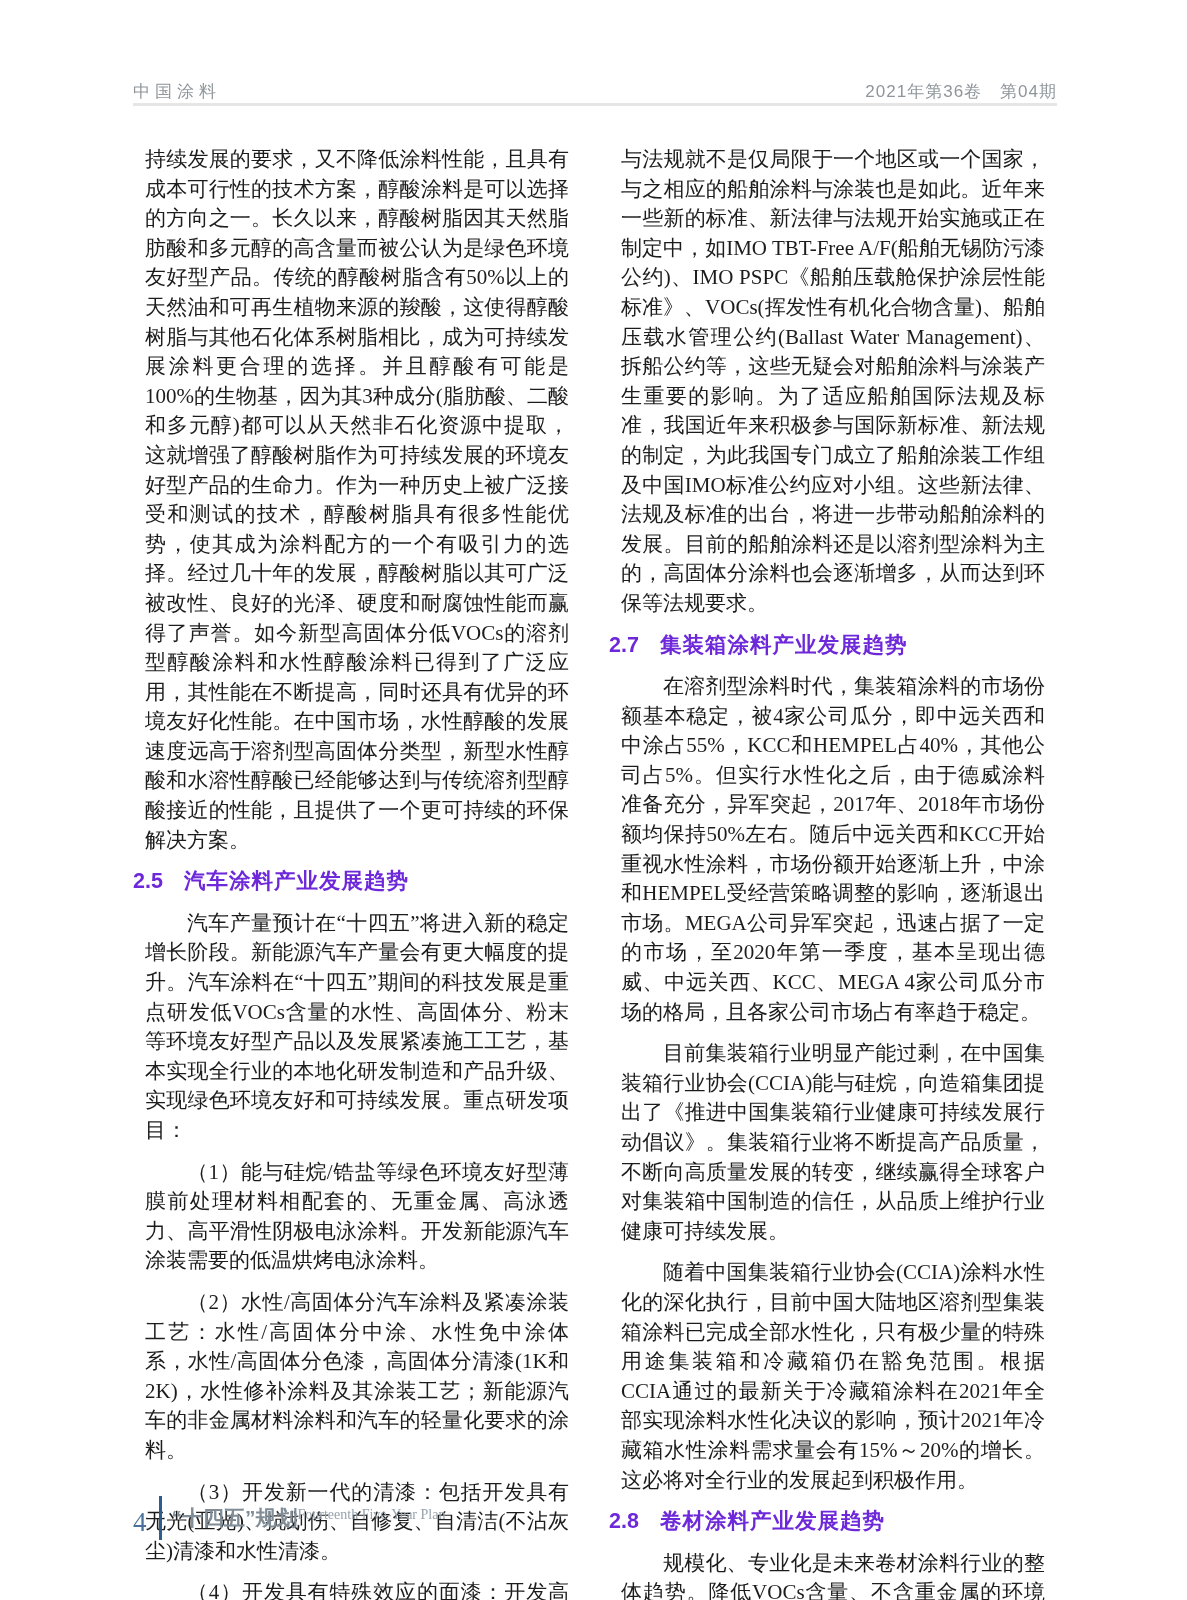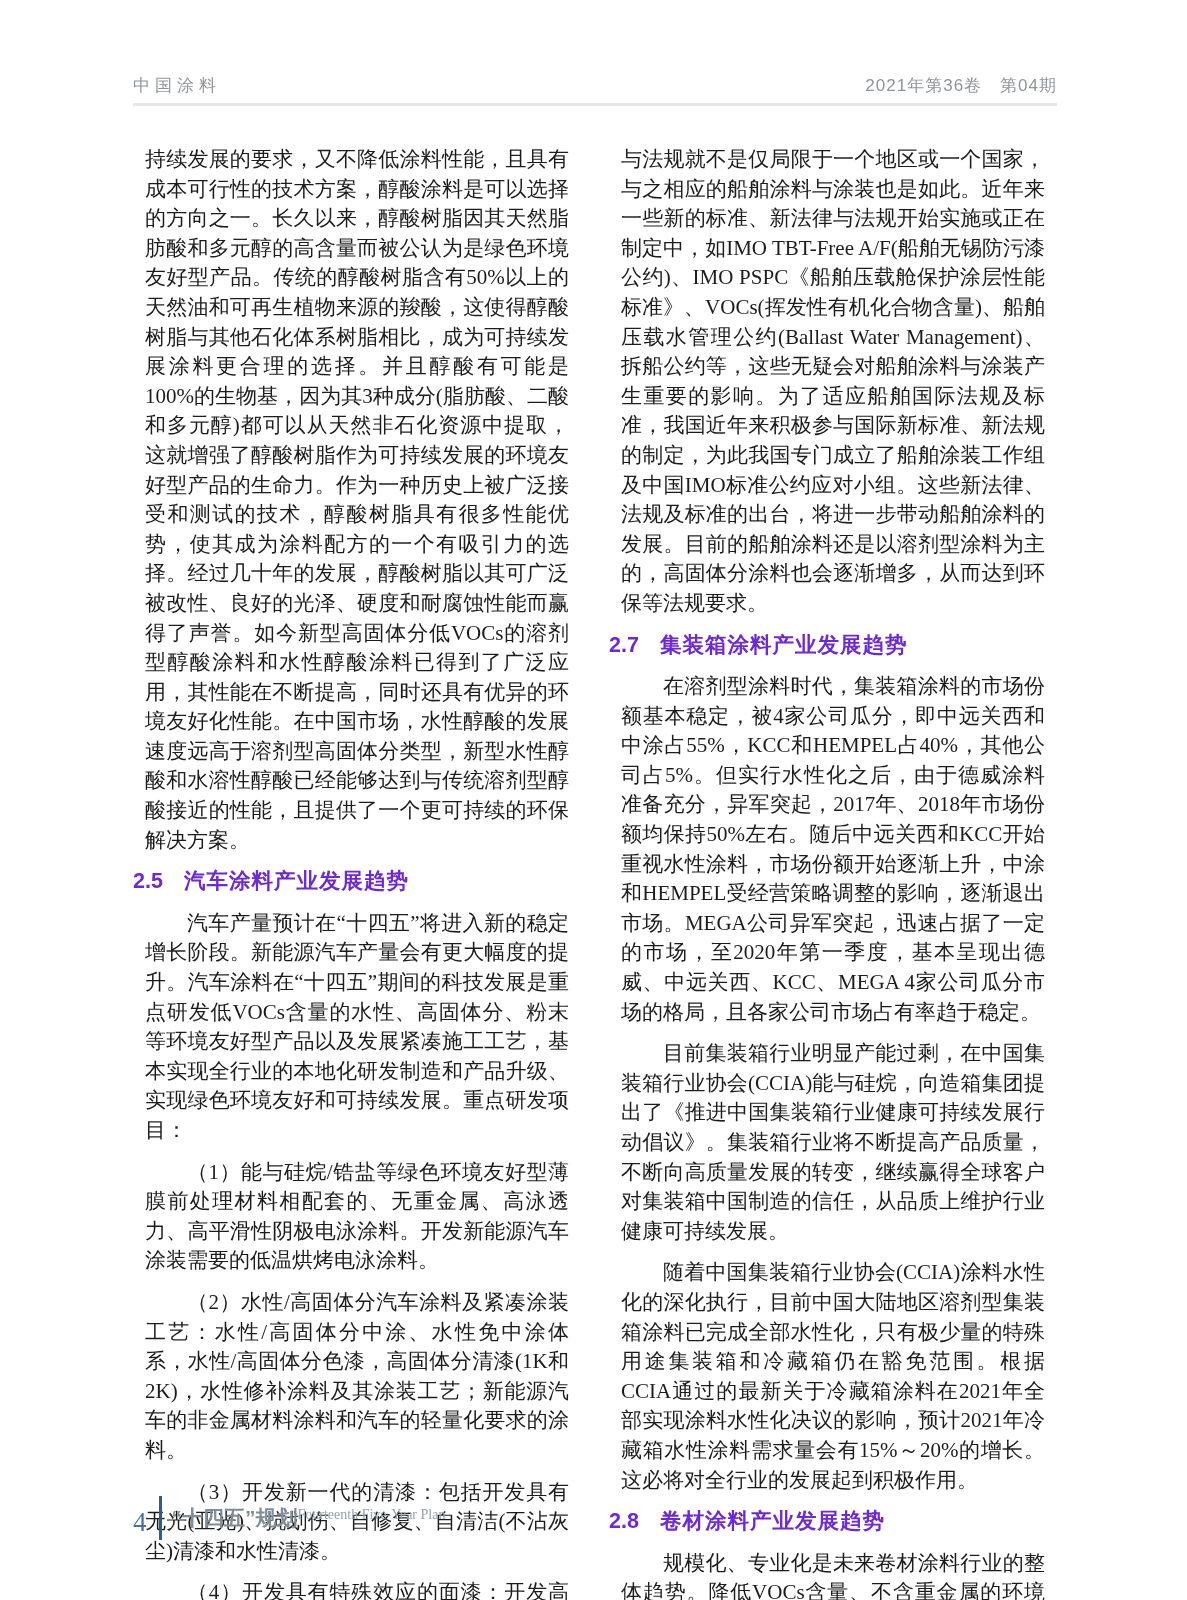--- a/index.html
+++ b/index.html
@@ -9,21 +9,20 @@
     background:#fff;
     margin:0 auto;
     overflow:hidden;
     font-family:"Liberation Serif","DejaVu Serif",serif;
   }
   
   .page-header{
     position:absolute;left:133px;top:76px;width:924px;height:30px;
     display:flex;justify-content:space-between;align-items:flex-end;
     border-bottom:3px solid #e6e6e6;
-    padding-bottom:6px;
     box-sizing:border-box;
     color:#8f969b;
     font-size:17px;
     font-family:"Liberation Sans","DejaVu Sans",sans-serif;
   }
   .journal-name{letter-spacing:5px;}
   .issue-info{letter-spacing:1px;}
   
   .columns{
     position:absolute;left:133px;top:133px;width:924px;

